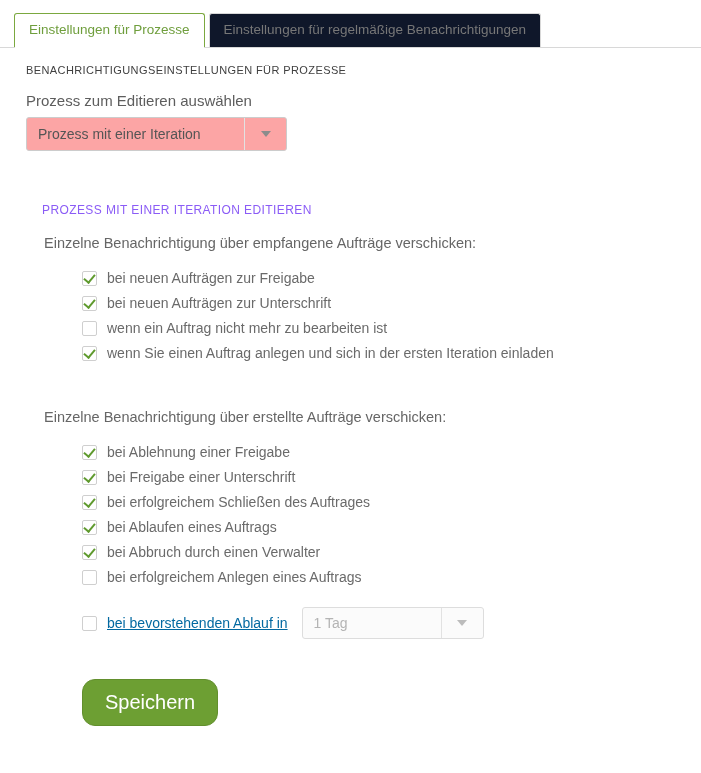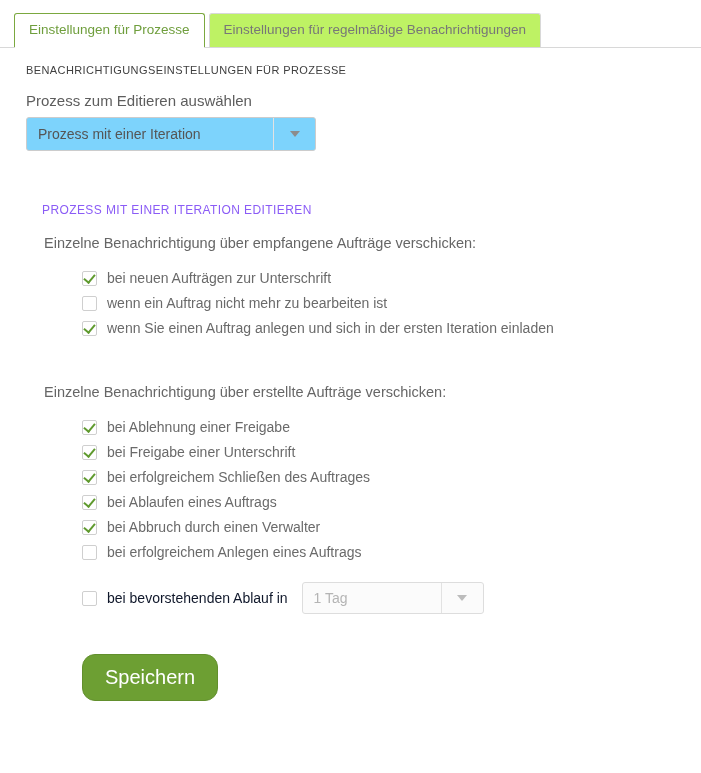--- a/index.html
+++ b/index.html
@@ -26,21 +26,21 @@
     display: flex;
     align-items: flex-end;
   }
   .tab {
     height: 34px;
     line-height: 32px;
     padding: 0 14px;
     font-size: 13.5px;
     border: 1px solid #d8d8d8;
     border-bottom: none;
-    background: #bef264;
+    background: #0f172a;
     color: #777777;
     border-radius: 3px 3px 0 0;
     margin-right: 4px;
     position: relative;
     cursor: pointer;
     white-space: nowrap;
   }
   .tab.active {
     background: #ffffff;
     color: #6f9e3d;
@@ -68,25 +68,25 @@
   }
   .field-label {
     font-size: 15px;
     color: #5d5d5d;
     margin-bottom: 8px;
   }
 
   
   .select {
     position: relative;
-    width: 290px;
+    width: 261px;
     height: 34px;
     border: 1px solid #cccccc;
     border-radius: 3px;
-    background: #7dd3fc;
+    background: #fca5a5;
     display: flex;
     align-items: center;
     cursor: pointer;
   }
   .select .value {
     padding-left: 11px;
     font-size: 14px;
     color: #555555;
   }
   .select .divider {
@@ -167,21 +167,21 @@
     transform: rotate(40deg);
   }
   .cb-label {
     margin-left: 10px;
     font-size: 14px;
     line-height: 19px;
     color: #6a6a6a;
     max-width: 470px;
   }
   .cb-row.with-select .checkbox { margin-top: 0; }
-  .cb-row.with-select .cb-label { color: #0f172a; }
+  .cb-row.with-select .cb-label { color: #0369a1; text-decoration: underline; }
 
   .inline-select {
     margin-left: 14px;
     width: 182px;
     height: 32px;
   }
 
   
   .footer {
     padding: 34px 0 0 40px;
@@ -223,20 +223,24 @@
       </span>
   </div>
 
   <div class="inner">
 
     <div class="inner-title">PROZESS MIT EINER ITERATION EDITIEREN</div>
 
     <div class="group-heading">Einzelne Benachrichtigung über empfangene Aufträge verschicken:</div>
 
     <div class="cb-list">
+      <div class="cb-row">
+        <span class="checkbox checked"></span>
+        <span class="cb-label">bei neuen Aufträgen zur Freigabe</span>
+      </div>
       <div class="cb-row">
         <span class="checkbox checked"></span>
         <span class="cb-label">bei neuen Aufträgen zur Unterschrift</span>
       </div>
       <div class="cb-row">
         <span class="checkbox"></span>
         <span class="cb-label">wenn ein Auftrag nicht mehr zu bearbeiten ist</span>
       </div>
       <div class="cb-row">
         <span class="checkbox checked"></span>

